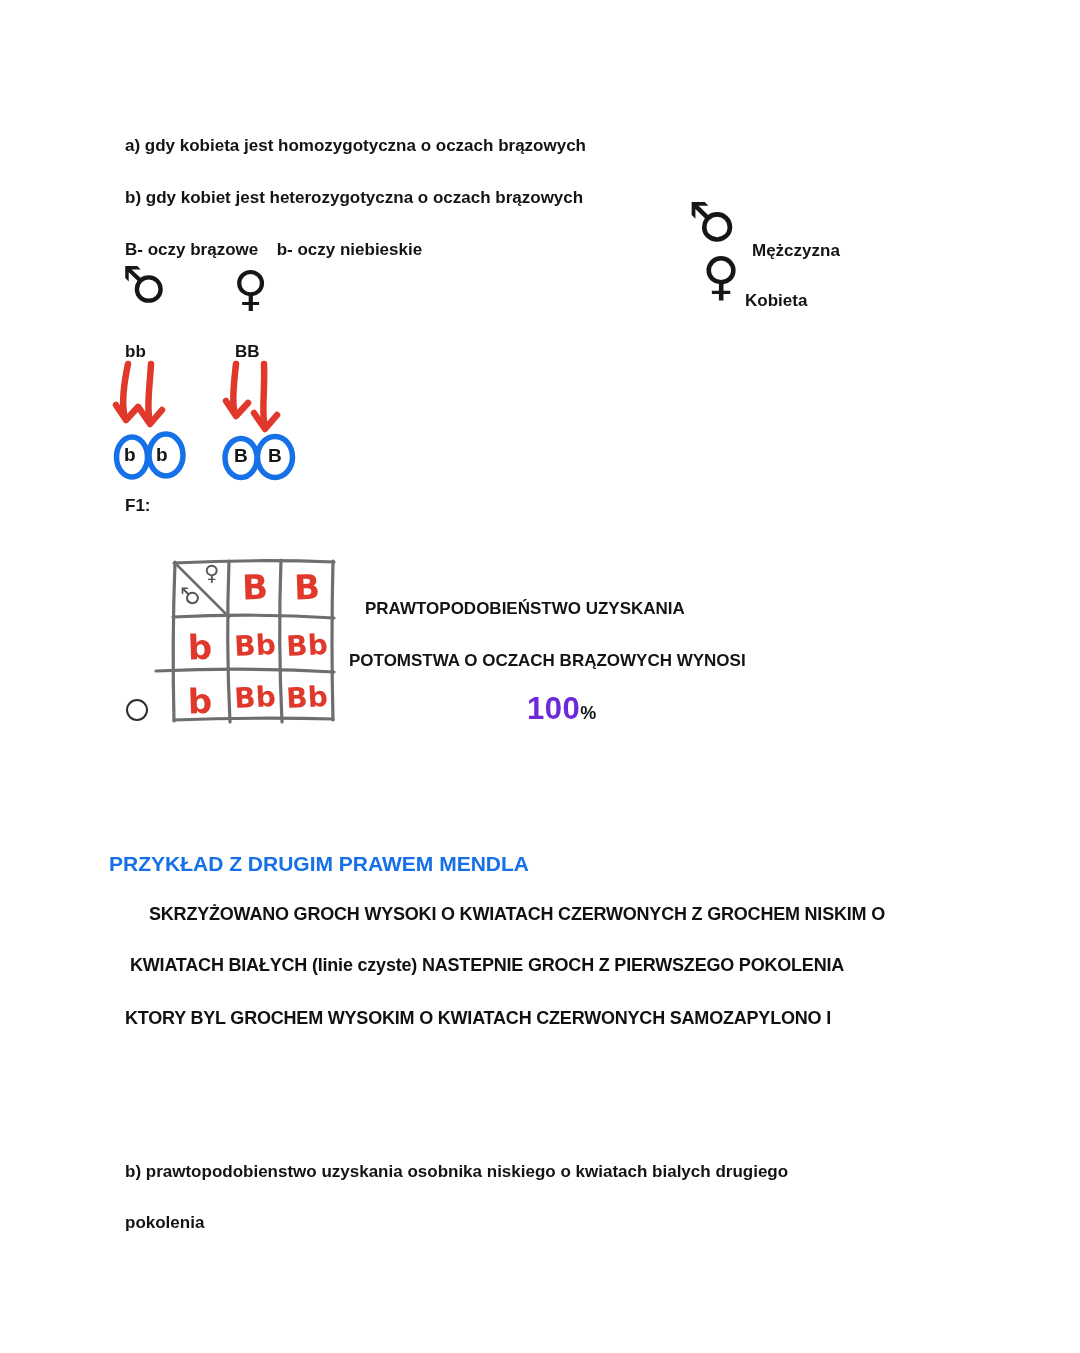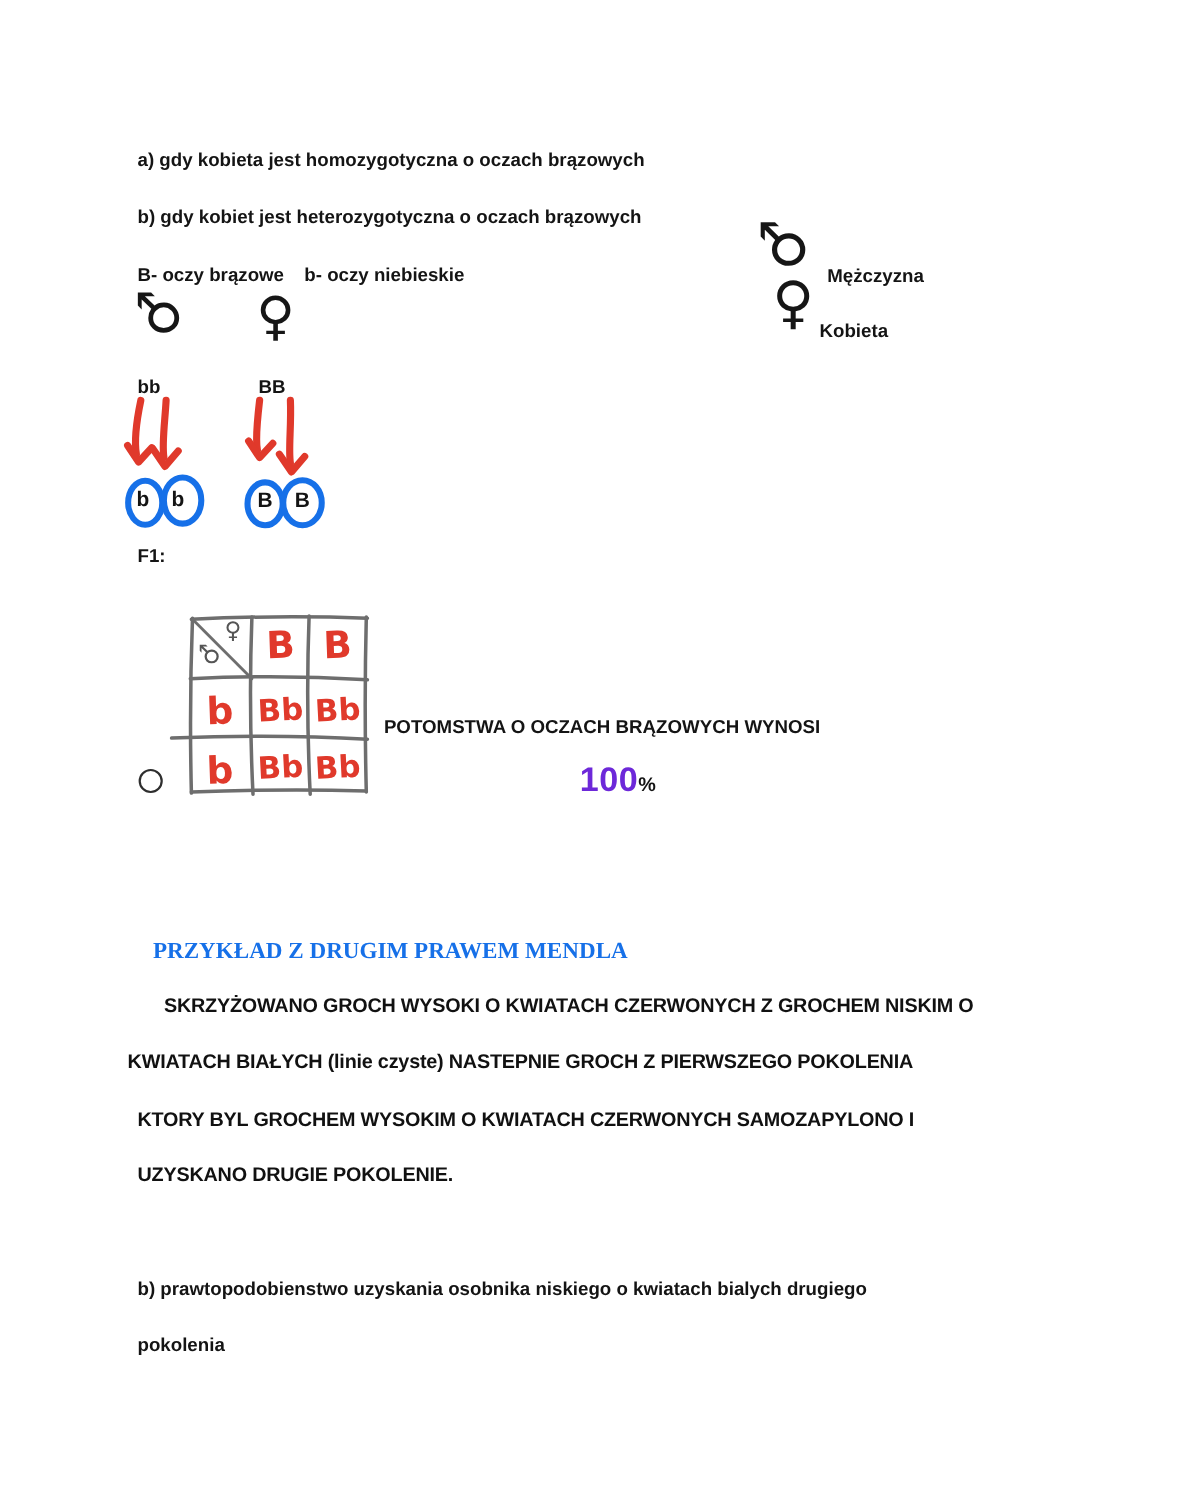--- a/index.html
+++ b/index.html
@@ -150,30 +150,30 @@
 
     <span class="pun-cell pun-header" style="left:4px; top:70px; width:52px;">b</span>
     <span class="pun-cell pun-geno" style="left:59px; top:72px; width:52px;">Bb</span>
     <span class="pun-cell pun-geno" style="left:111px; top:72px; width:52px;">Bb</span>
 
     <span class="pun-cell pun-header" style="left:4px; top:124px; width:52px;">b</span>
     <span class="pun-cell pun-geno" style="left:59px; top:124px; width:52px;">Bb</span>
     <span class="pun-cell pun-geno" style="left:111px; top:124px; width:52px;">Bb</span>
   </div>
 
+  <div class="abs txt" style="left:365px; top:599px;">PRAWTOPODOBIEŃSTWO UZYSKANIA</div>
   <div class="abs txt" style="left:349px; top:651px;">POTOMSTWA O OCZACH BRĄZOWYCH WYNOSI</div>
   <div class="abs" style="left:527px; top:691px;">
     <span class="result-num">100</span><span class="result-unit">%</span>
   </div>
 
   <div class="abs radio-circle" style="left:126px; top:699px;"></div>
 
-  <div class="abs heading-blue" style="left:139px; top:852px;font-family:Liberation Serif, serif;">PRZYKŁAD Z DRUGIM PRAWEM MENDLA</div>
+  <div class="abs heading-blue" style="left:109px; top:852px;">PRZYKŁAD Z DRUGIM PRAWEM MENDLA</div>
 
   <div class="abs para-line" style="left:125px; top:904px;margin-left:24px;">SKRZYŻOWANO GROCH WYSOKI O KWIATACH CZERWONYCH Z GROCHEM NISKIM O</div>
-  <div class="abs para-line" style="left:116px; top:955px;">KWIATACH BIAŁYCH (linie czyste)  NASTEPNIE GROCH Z PIERWSZEGO POKOLENIA</div>
+  <div class="abs para-line" style="left:130px; top:955px;">KWIATACH BIAŁYCH (linie czyste)  NASTEPNIE GROCH Z PIERWSZEGO POKOLENIA</div>
   <div class="abs para-line" style="left:125px; top:1008px;">KTORY BYL GROCHEM WYSOKIM O KWIATACH CZERWONYCH SAMOZAPYLONO I</div>
-  <div class="abs para-line" style="left:125px; top:1058px;">UZYSKANO DRUGIE POKOLENIE.</div>
 
   <div class="abs txt" style="left:125px; top:1162px;text-align:right;">b) prawtopodobienstwo uzyskania osobnika niskiego o kwiatach bialych drugiego</div>
   <div class="abs txt" style="left:125px; top:1213px;">pokolenia</div>
 
 </div>
 
 </body></html>

